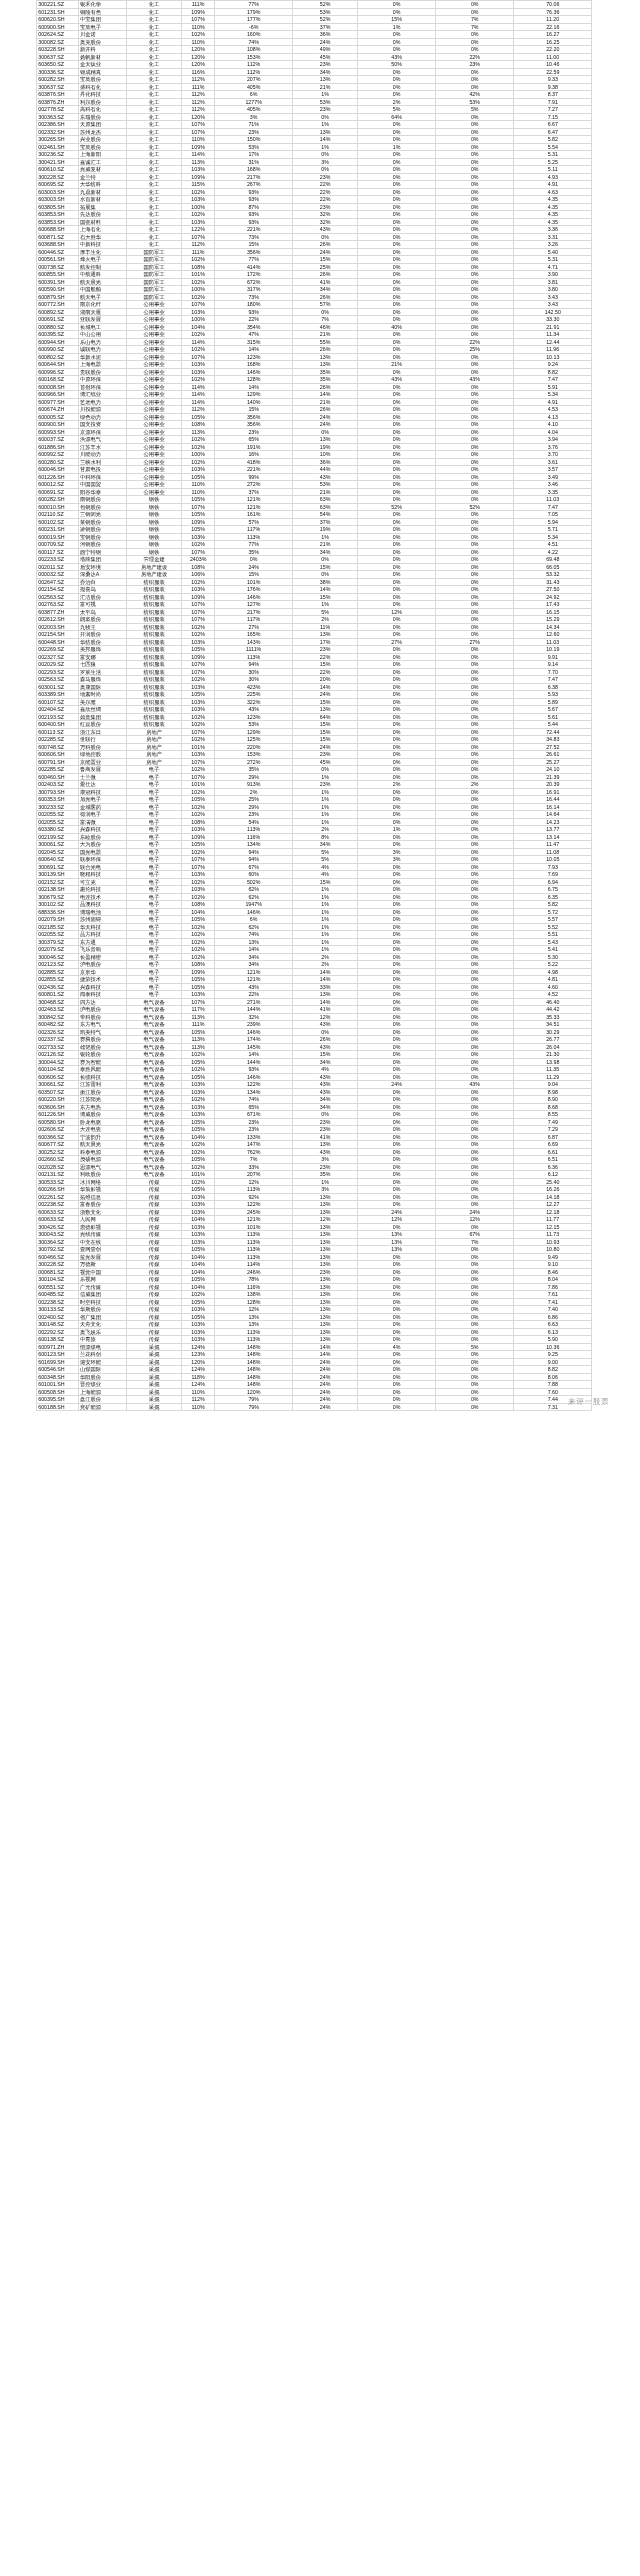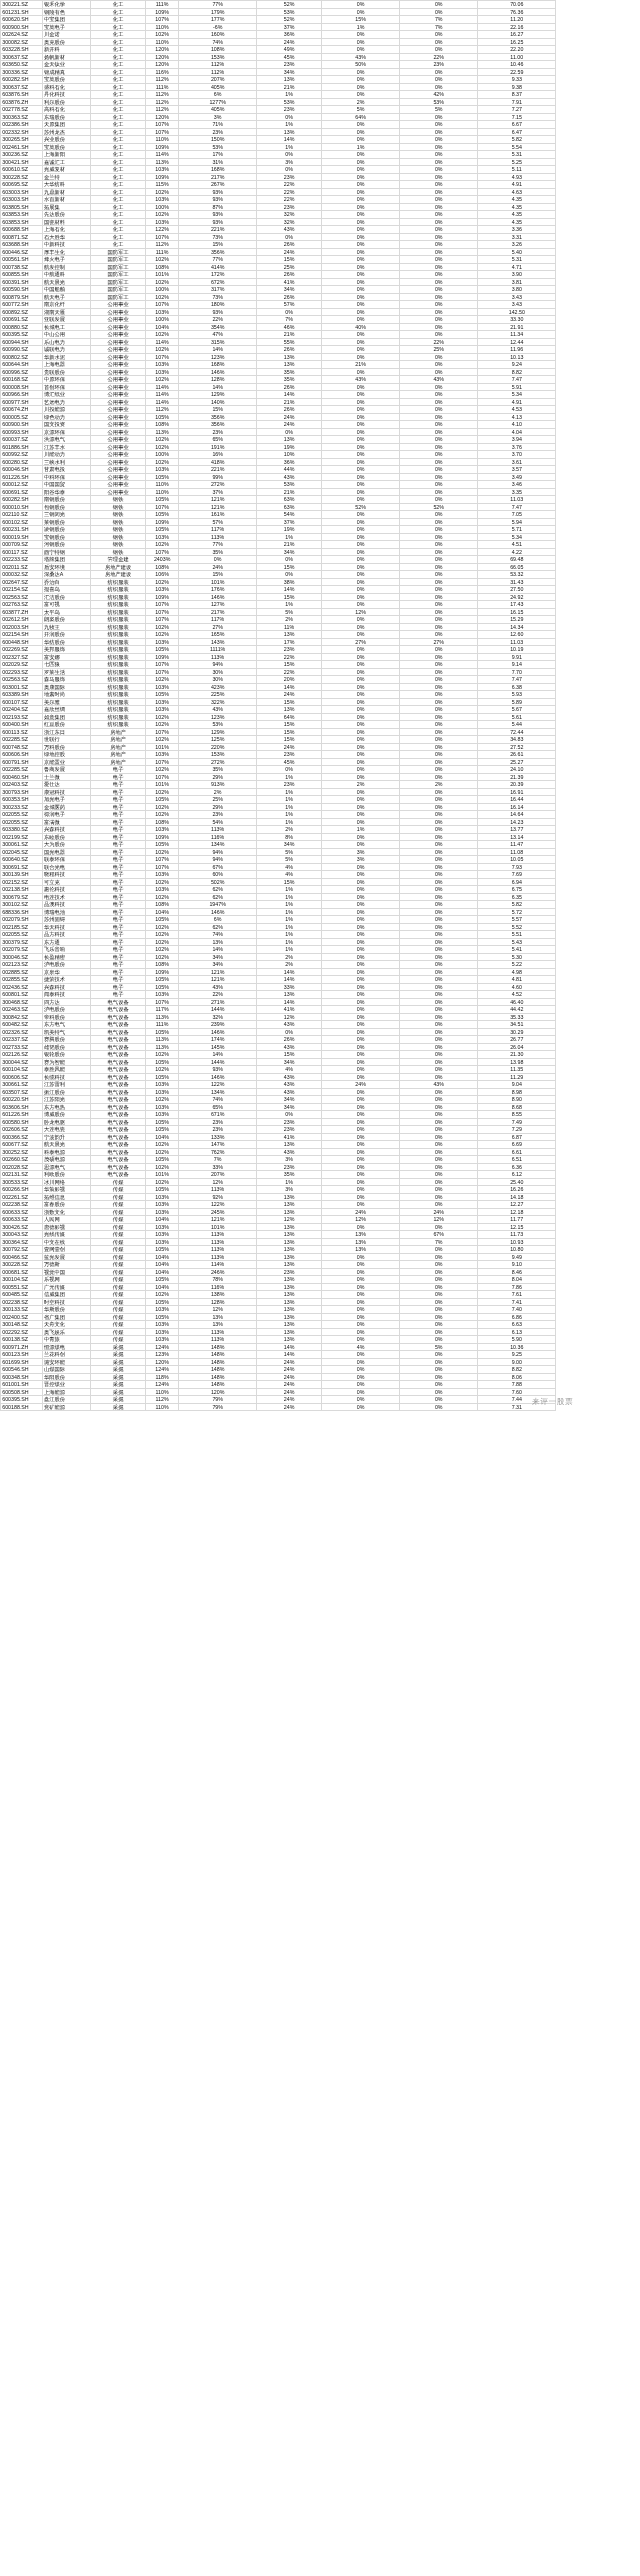--- a/index.html
+++ b/index.html
@@ -1,17 +1,17 @@
 <!DOCTYPE html>
 <html style="font-size:9.5px"><head>
 <meta charset="utf-8">
 <style>
   html,body{margin:0;padding:0;background:#ffffff;}
   body{font-family:"Liberation Sans","DejaVu Sans",sans-serif;}
-  #sheet{width:584px;position:relative;background:#fff;}
+  #sheet{width:584px;position:relative;background:#fff;padding-left:36px;}
   table{border-collapse:collapse;width:640px;table-layout:fixed;}
   col.c0{width:38px}
   col.c1{width:44px}
   col.c2{width:50px}
   col.c3{width:30px}
   col.c4{width:71px}
   col.c5{width:59px}
   col.c6{width:71px}
   col.c7{width:71px}
   col.c8{width:71px}

